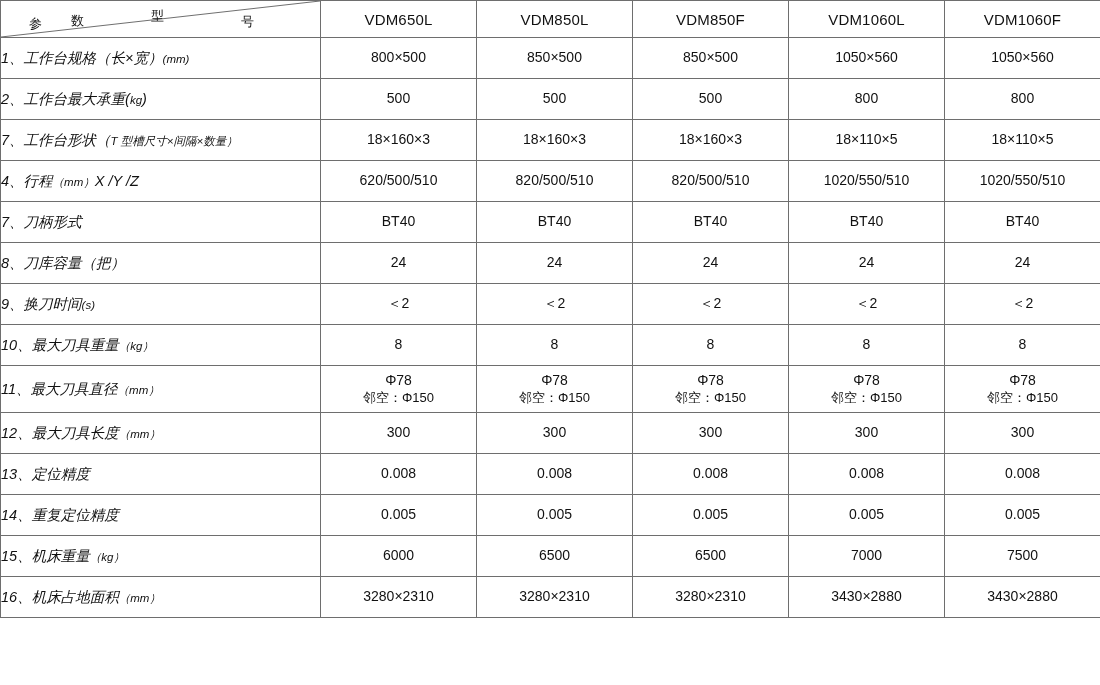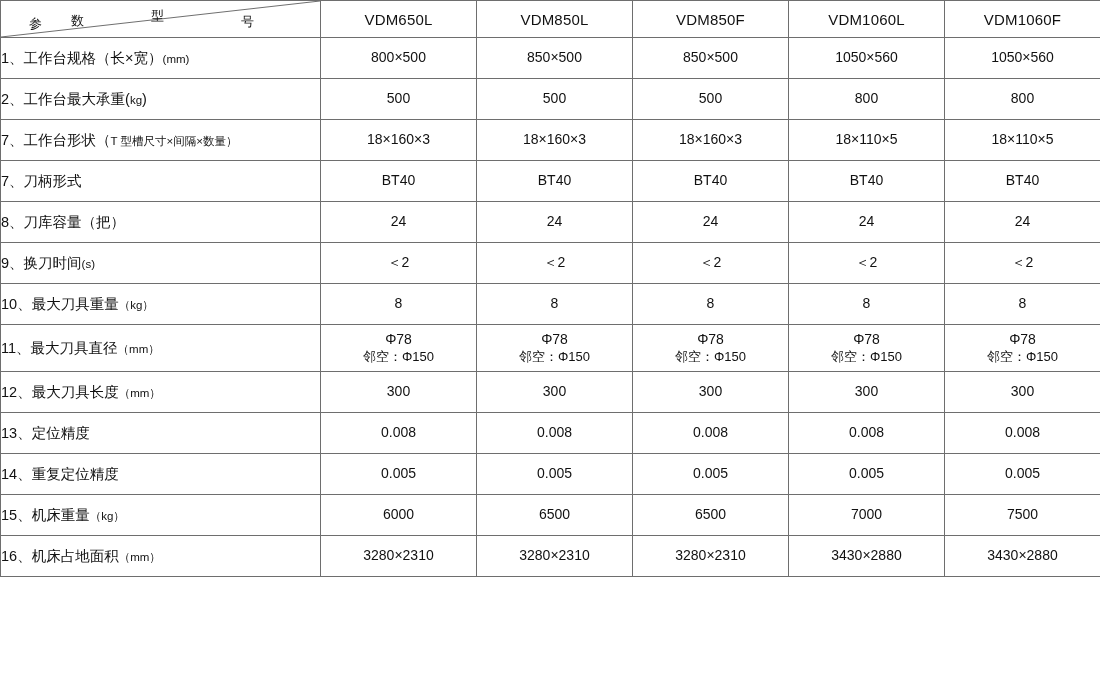--- a/index.html
+++ b/index.html
@@ -65,20 +65,21 @@
     letter-spacing: .2px;
     margin-top: 36px;
   }
 
   .row-label {
     height: 40px;
     font-size: 14.5px;
     padding-left: 10px;
     text-align: left;
     white-space: nowrap;
+    font-style: italic;
   }
   .row-label .small {
     font-size: 11.5px;
   }
   .cell {
     height: 40px;
     text-align: center;
     font-size: 14px;
   }
   .cell .line2 {
@@ -172,20 +173,38 @@
           <span class="line1">18×160×3</span>
         </td>
         <td class="cell">
           <span class="line1">18×110×5</span>
         </td>
         <td class="cell">
           <span class="line1">18×110×5</span>
         </td>
       </tr>
       <tr>
+        <td class="row-label"><span>4、行程</span><span class="small">（mm）</span><span>X /Y /Z</span></td>
+        <td class="cell">
+          <span class="line1">620/500/510</span>
+        </td>
+        <td class="cell">
+          <span class="line1">820/500/510</span>
+        </td>
+        <td class="cell">
+          <span class="line1">820/500/510</span>
+        </td>
+        <td class="cell">
+          <span class="line1">1020/550/510</span>
+        </td>
+        <td class="cell">
+          <span class="line1">1020/550/510</span>
+        </td>
+      </tr>
+      <tr>
         <td class="row-label"><span>7、刀柄形式</span></td>
         <td class="cell">
           <span class="line1">BT40</span>
         </td>
         <td class="cell">
           <span class="line1">BT40</span>
         </td>
         <td class="cell">
           <span class="line1">BT40</span>
         </td>

